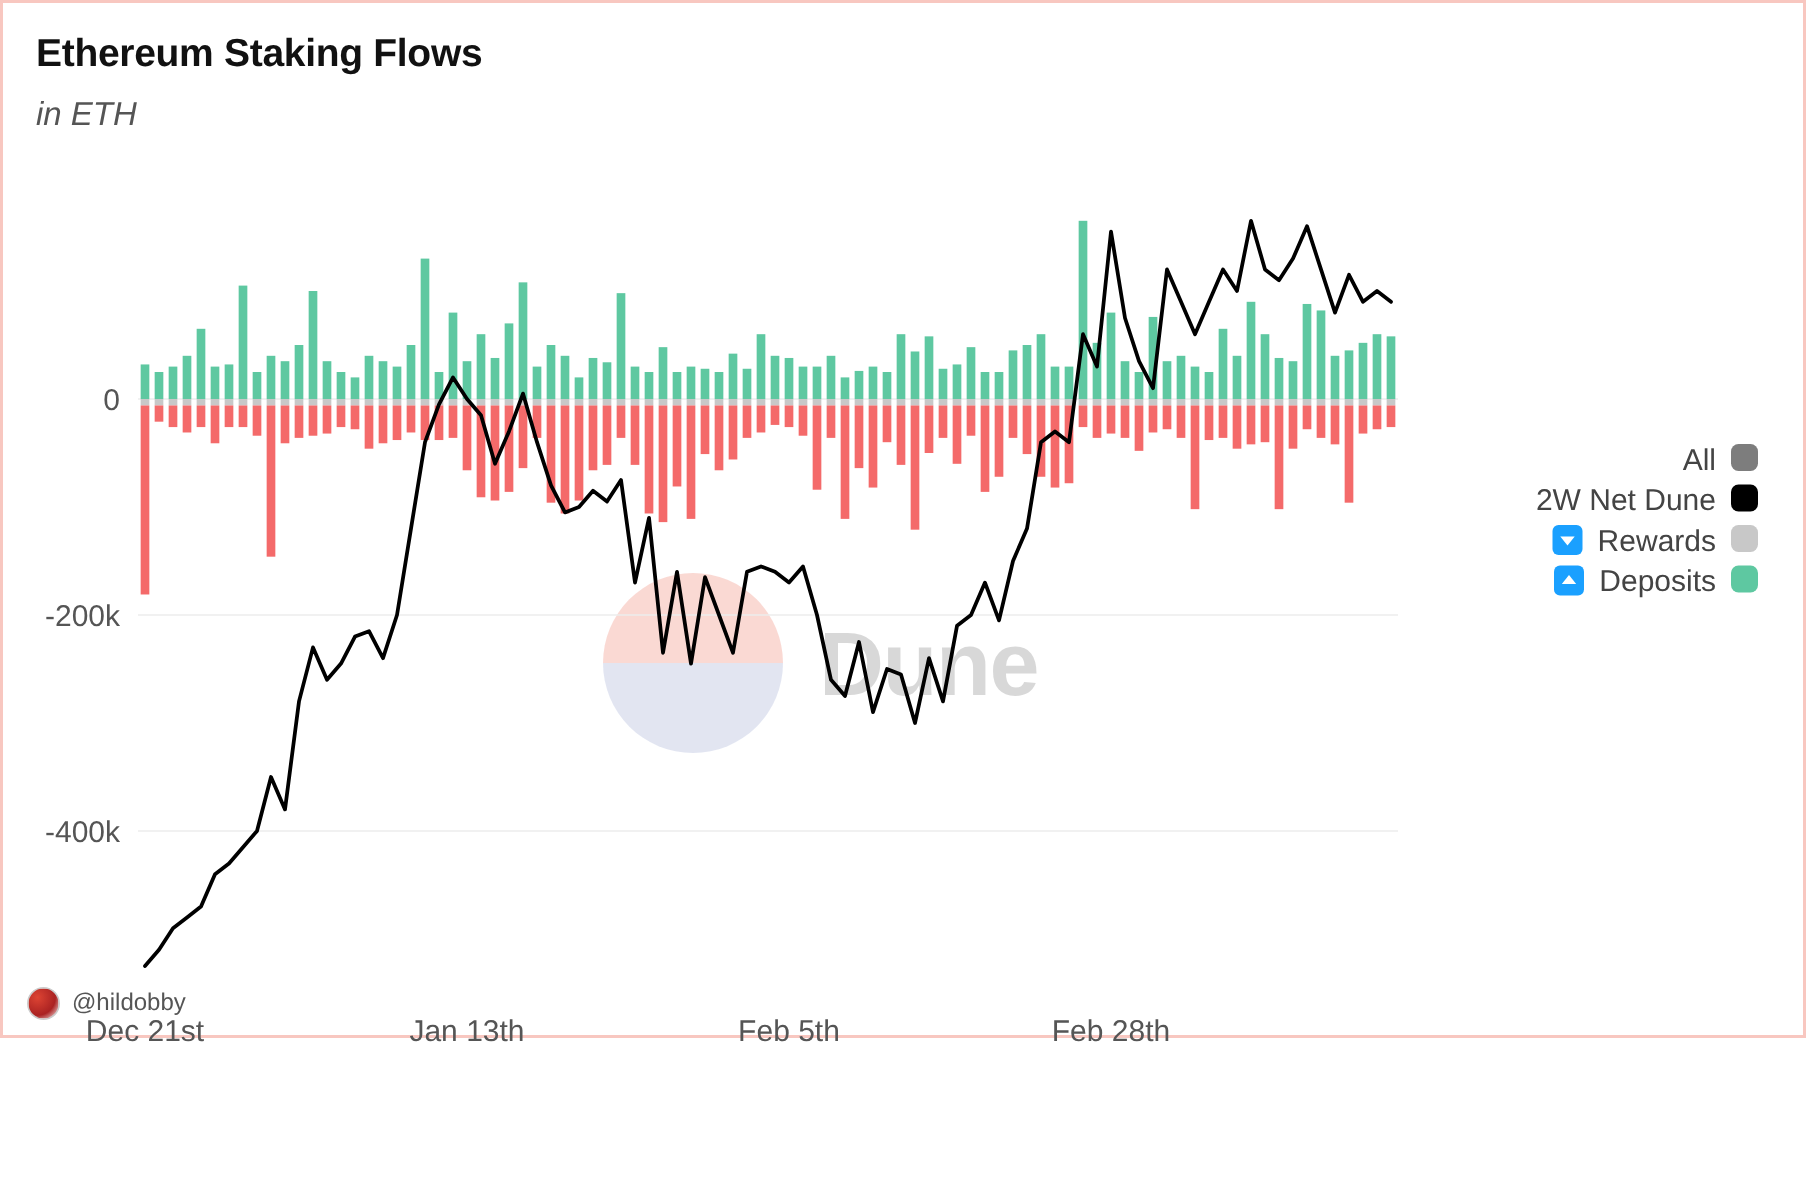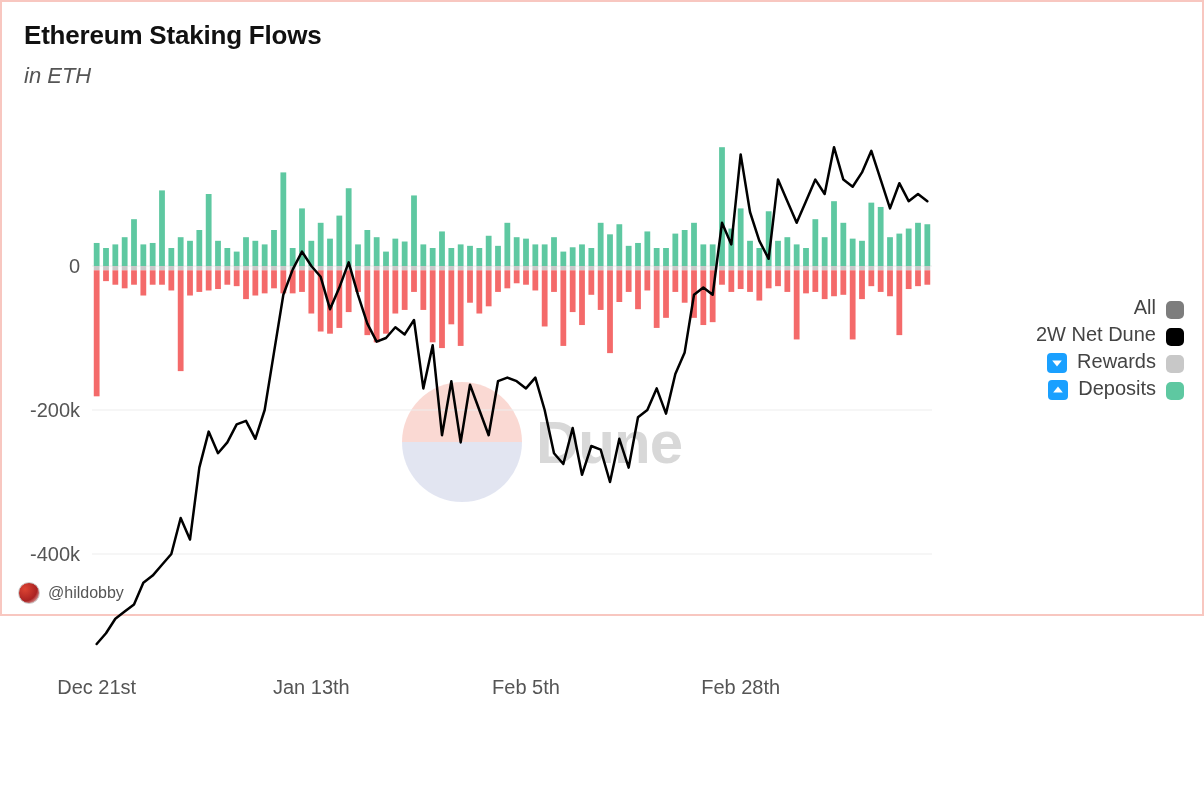--- a/index.html
+++ b/index.html
@@ -5,21 +5,21 @@
   * { box-sizing: border-box; margin: 0; padding: 0; }
   body {
     font-family: -apple-system, BlinkMacSystemFont, "Segoe UI", Helvetica, Arial, sans-serif;
     background: #fff;
     width: 1204px;
     height: 792px;
     overflow: hidden;
   }
   .frame {
     width: 1204px;
-    height: 616px;
+    height: 692px;
     border: 2px solid #f8c7c0;
     position: relative;
     background: #fff;
   }
   .header {
     padding: 18px 22px 4px 22px;
   }
   .title {
     font-size: 26px;
     font-weight: 700;
@@ -47,24 +47,24 @@
   .bar-pri { fill: #f46a6a; }
   .netline { fill: none; stroke: #000; stroke-width: 2.5; stroke-linejoin: round; stroke-linecap: round; }
   .legend {
     position: absolute;
     right: 18px;
     top: 290px;
     width: 230px;
   }
   .legend-row {
     display: flex;
-    align-items: flex-end;
+    align-items: flex-start;
     justify-content: flex-end;
     gap: 10px;
-    margin: 4px 0;
+    margin: 4px 12px;
     font-size: 20px;
     color: #444;
   }
   .legend-swatch {
     width: 18px; height: 18px; border-radius: 5px; flex-shrink: 0;
   }
   .legend-toggle {
     width: 20px; height: 20px; border-radius: 4px; background: #1aa0ff;
     display: flex; align-items: center; justify-content: center; flex-shrink: 0;
   }
@@ -80,21 +80,21 @@
     color: #555;
   }
   .avatar {
     width: 22px; height: 22px; border-radius: 50%;
     background: radial-gradient(circle at 30% 30%, #d43 0%, #a22 60%, #fff 100%);
     border: 1px solid #ccc;
   }
   .watermark {
     position: absolute;
     left: 400px; top: 380px;
-    display: flex; align-items: center; gap: 14px;
+    display: flex; align-items: center; gap: 24px;
     opacity: 0.32;
     pointer-events: none;
   }
   .wm-circle {
     width: 120px; height: 120px; border-radius: 50%; overflow: hidden; position: relative;
   }
   .wm-top { position: absolute; inset: 0; background: #f08a7a; clip-path: polygon(0 0,100% 0,100% 50%,0 50%); }
   .wm-bot { position: absolute; inset: 0; background: #a6b0d6; clip-path: polygon(0 50%,100% 50%,100% 100%,0 100%); }
   .wm-text { font-size: 60px; font-weight: 600; color: #888; letter-spacing: -1px; }
 </style>

